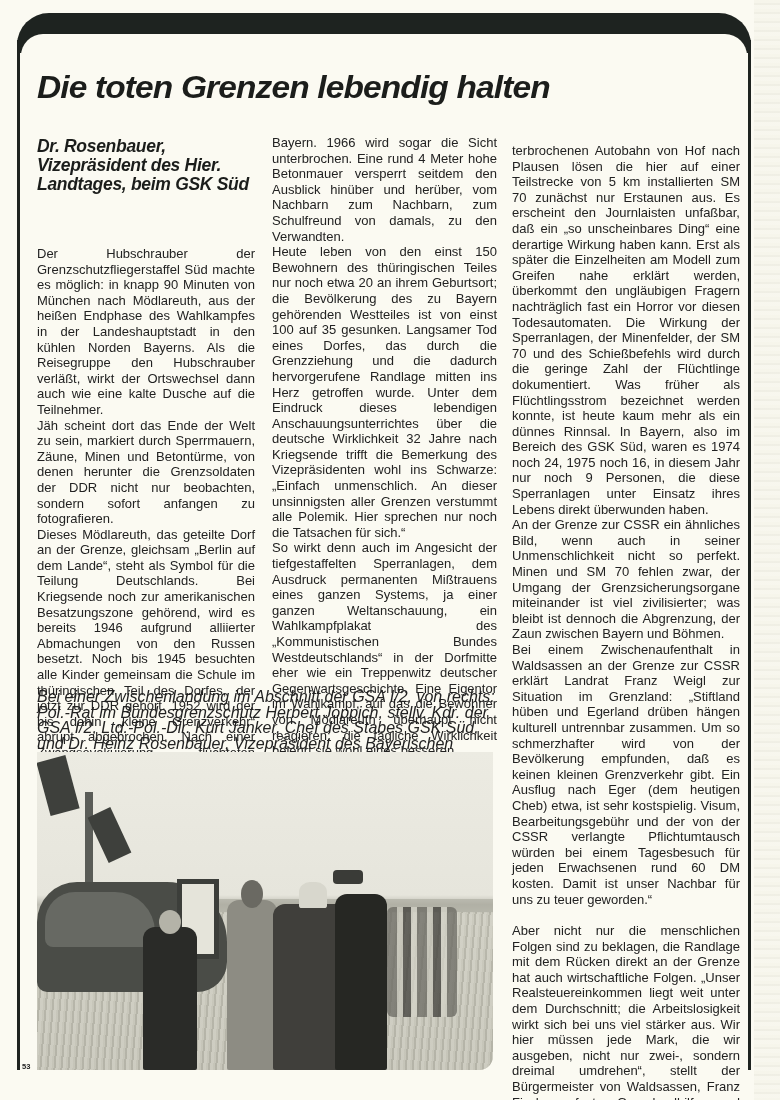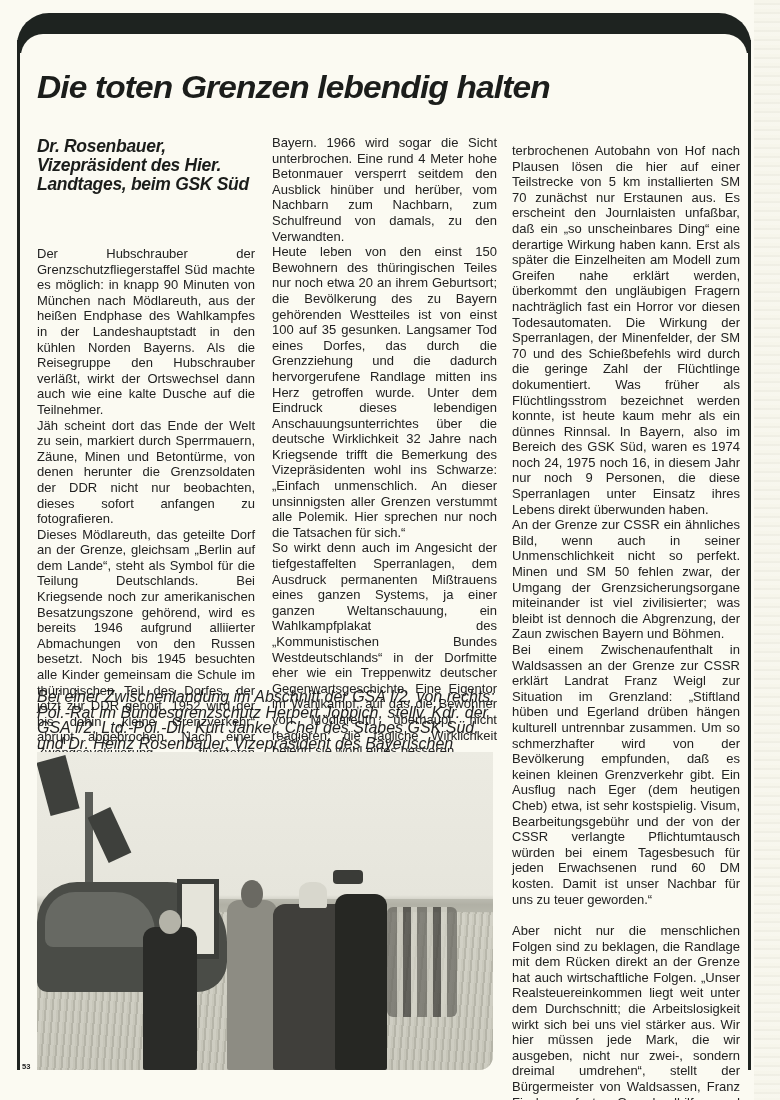--- a/index.html
+++ b/index.html
@@ -128,34 +128,34 @@
 <div class="frame-inner"></div>
 <div class="frame-left"></div>
 <div class="frame-right"></div>
 
 <h1 class="headline">Die toten Grenzen lebendig halten</h1>
 
 <h2 class="subhead">Dr. Rosenbauer, Vizepräsident des Hier. Landtages, beim GSK Süd</h2>
 
 <div class="col col1">
   <p>Der Hubschrauber der Grenzschutzfliegerstaffel Süd machte es möglich: in knapp 90 Minuten von München nach Mödlareuth, aus der heißen Endphase des Wahlkampfes in der Landeshauptstadt in den kühlen Norden Bayerns. Als die Reisegruppe den Hubschrauber verläßt, wirkt der Ortswechsel dann auch wie eine kalte Dusche auf die Teilnehmer.</p>
-  <p>Jäh scheint dort das Ende der Welt zu sein, markiert durch Sperrmauern, Zäune, Minen und Betontürme, von denen herunter die Grenzsoldaten der DDR nicht nur beobachten, dieses sofort anfangen zu fotografieren.</p>
+  <p>Jäh scheint dort das Ende der Welt zu sein, markiert durch Sperrmauern, Zäune, Minen und Betontürme, von denen herunter die Grenzsoldaten der DDR nicht nur beobachten, sondern sofort anfangen zu fotografieren.</p>
   <p>Dieses Mödlareuth, das geteilte Dorf an der Grenze, gleichsam „Berlin auf dem Lande“, steht als Symbol für die Teilung Deutschlands. Bei Kriegsende noch zur amerikanischen Besatzungszone gehörend, wird es bereits 1946 aufgrund alliierter Abmachungen von den Russen besetzt. Noch bis 1945 besuchten alle Kinder gemeinsam die Schule im thüringischen Teil des Dorfes, der jetzt zur DDR gehört. 1952 wird der bis dahin „kleine Grenzverkehr“ abrupt abgebrochen. Nach einer Zwangsevakuierung flüchteten daraufhin 35 Bewohner mit Sack und Pack in den Westen, nach</p>
 </div>
 
 <div class="col col2">
   <p>Bayern. 1966 wird sogar die Sicht unterbrochen. Eine rund 4 Meter hohe Betonmauer versperrt seitdem den Ausblick hinüber und herüber, vom Nachbarn zum Nachbarn, zum Schulfreund von damals, zu den Verwandten.</p>
   <p>Heute leben von den einst 150 Bewohnern des thüringischen Teiles nur noch etwa 20 an ihrem Geburtsort; die Bevölkerung des zu Bayern gehörenden Westteiles ist von einst 100 auf 35 gesunken. Langsamer Tod eines Dorfes, das durch die Grenzziehung und die dadurch hervorgerufene Randlage mitten ins Herz getroffen wurde. Unter dem Eindruck dieses lebendigen Anschauungsunterrichtes über die deutsche Wirklichkeit 32 Jahre nach Kriegsende trifft die Bemerkung des Vizepräsidenten wohl ins Schwarze: „Einfach unmenschlich. An dieser unsinnigsten aller Grenzen verstummt alle Polemik. Hier sprechen nur noch die Tatsachen für sich.“</p>
   <p>So wirkt denn auch im Angesicht der tiefgestaffelten Sperranlagen, dem Ausdruck permanenten Mißtrauens eines ganzen Systems, ja einer ganzen Weltanschauung, ein Wahlkampfplakat des „Kommunistischen Bundes Westdeutschlands“ in der Dorfmitte eher wie ein Treppenwitz deutscher Gegenwartsgeschichte. Eine Eigentor im Wahlkampf, auf das die Bewohner von Mödlareuth überhaupt nicht reagieren: die tägliche Wirklichkeit belehrt sie wohl eines besseren.</p>
   <p>Bei einer Besatzungszone an der un-</p>
 </div>
 
 <div class="col col3">
   <p>terbrochenen Autobahn von Hof nach Plausen lösen die hier auf einer Teilstrecke von 5 km installierten SM 70 zunächst nur Erstaunen aus. Es erscheint den Journlaisten unfaßbar, daß ein „so unscheinbares Ding“ eine derartige Wirkung haben kann. Erst als später die Einzelheiten am Modell zum Greifen nahe erklärt werden, überkommt den ungläubigen Fragern nachträglich fast ein Horror vor diesen Todesautomaten. Die Wirkung der Sperranlagen, der Minenfelder, der SM 70 und des Schießbefehls wird durch die geringe Zahl der Flüchtlinge dokumentiert. Was früher als Flüchtlingsstrom bezeichnet werden konnte, ist heute kaum mehr als ein dünnes Rinnsal. In Bayern, also im Bereich des GSK Süd, waren es 1974 noch 24, 1975 noch 16, in diesem Jahr nur noch 9 Personen, die diese Sperranlagen unter Einsatz ihres Lebens direkt überwunden haben.</p>
-  <p>An der Grenze zur CSSR ein ähnliches Bild, wenn auch in seiner Unmenschlichkeit nicht so perfekt. Minen und SM 50 fehlen zwar, der Umgang der Grenzsicherungsorgane miteinander ist viel zivilisierter; was bleibt ist dennoch die Abgrenzung, der Zaun zwischen Bayern und Böhmen.</p>
+  <p>An der Grenze zur CSSR ein ähnliches Bild, wenn auch in seiner Unmenschlichkeit nicht so perfekt. Minen und SM 70 fehlen zwar, der Umgang der Grenzsicherungsorgane miteinander ist viel zivilisierter; was bleibt ist dennoch die Abgrenzung, der Zaun zwischen Bayern und Böhmen.</p>
   <p>Bei einem Zwischenaufenthalt in Waldsassen an der Grenze zur CSSR erklärt Landrat Franz Weigl zur Situation im Grenzland: „Stiftland hüben und Egerland drüben hängen kulturell untrennbar zusammen. Um so schmerzhafter wird von der Bevölkerung empfunden, daß es keinen kleinen Grenzverkehr gibt. Ein Ausflug nach Eger (dem heutigen Cheb) etwa, ist sehr kostspielig. Visum, Bearbeitungsgebühr und der von der CSSR verlangte Pflichtumtausch würden bei einem Tagesbesuch für jeden Erwachsenen rund 60 DM kosten. Damit ist unser Nachbar für uns zu teuer geworden.“</p>
   <p class="gap">Aber nicht nur die menschlichen Folgen sind zu beklagen, die Randlage mit dem Rücken direkt an der Grenze hat auch wirtschaftliche Folgen. „Unser Realsteuereinkommen liegt weit unter dem Durchschnitt; die Arbeitslosigkeit wirkt sich bei uns viel stärker aus. Wir hier müssen jede Mark, die wir ausgeben, nicht nur zwei-, sondern dreimal umdrehen“, stellt der Bürgermeister von Waldsassen, Franz Fischer, fest. Grenzlandhilfe und Zonenrandförderung vom Bund und Land helfen, die größten Nöte zu beseitigen.</p>
 </div>
 
 <p class="caption">Bei einer Zwischenlandung im Abschnitt der GSA I/2, von rechts: Pol.-Rat im Bundesgrenzschutz Herbert Joppich, stellv. Kdr. der GSA I/2, Ltd.-Pol.-Dir. Kurt Janker, Chef des Stabes GSK Süd, und Dr. Heinz Rosenbauer, Vizepräsident des Bayerischen Landtages</p>
 
 <div class="photo" title="Black-and-white photo: four men standing on a grassy field beside a parked helicopter with open door; children in the background">
   <div class="horizon"></div>
   <div class="ground"></div>
   <div class="rotor"></div>

